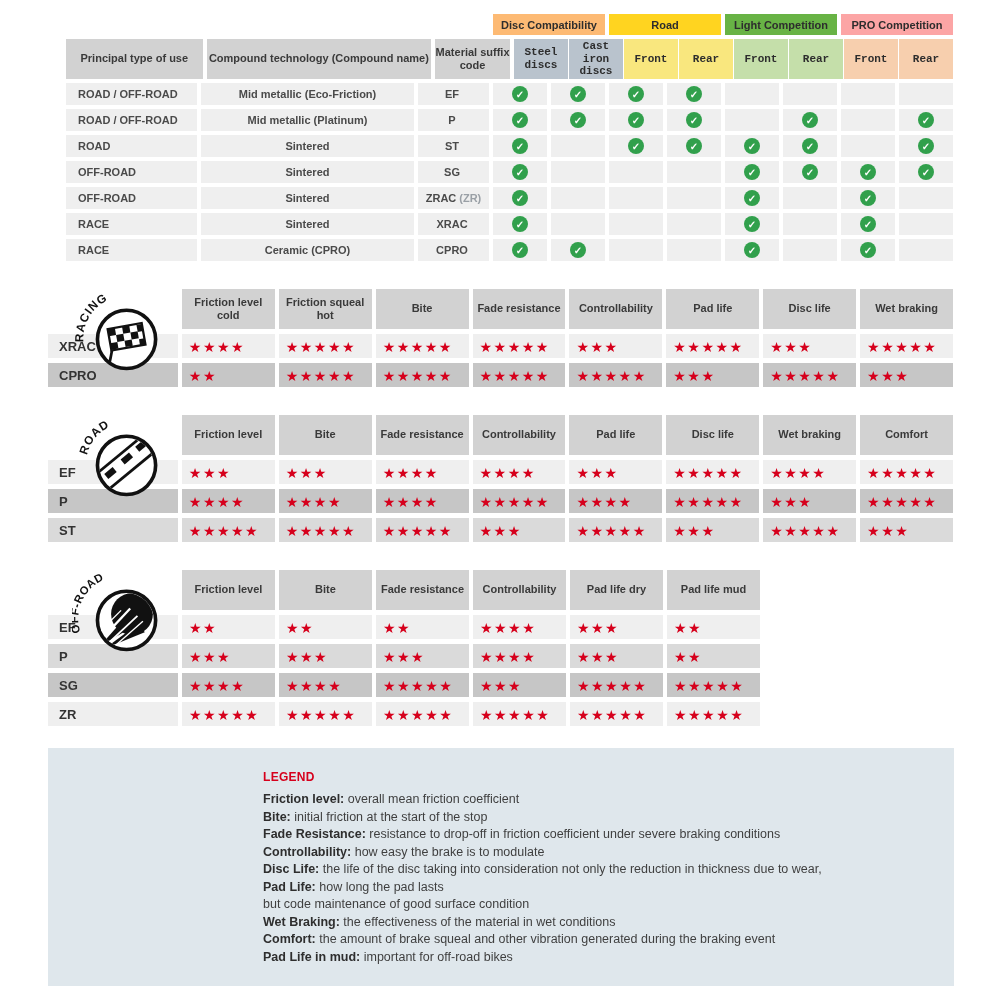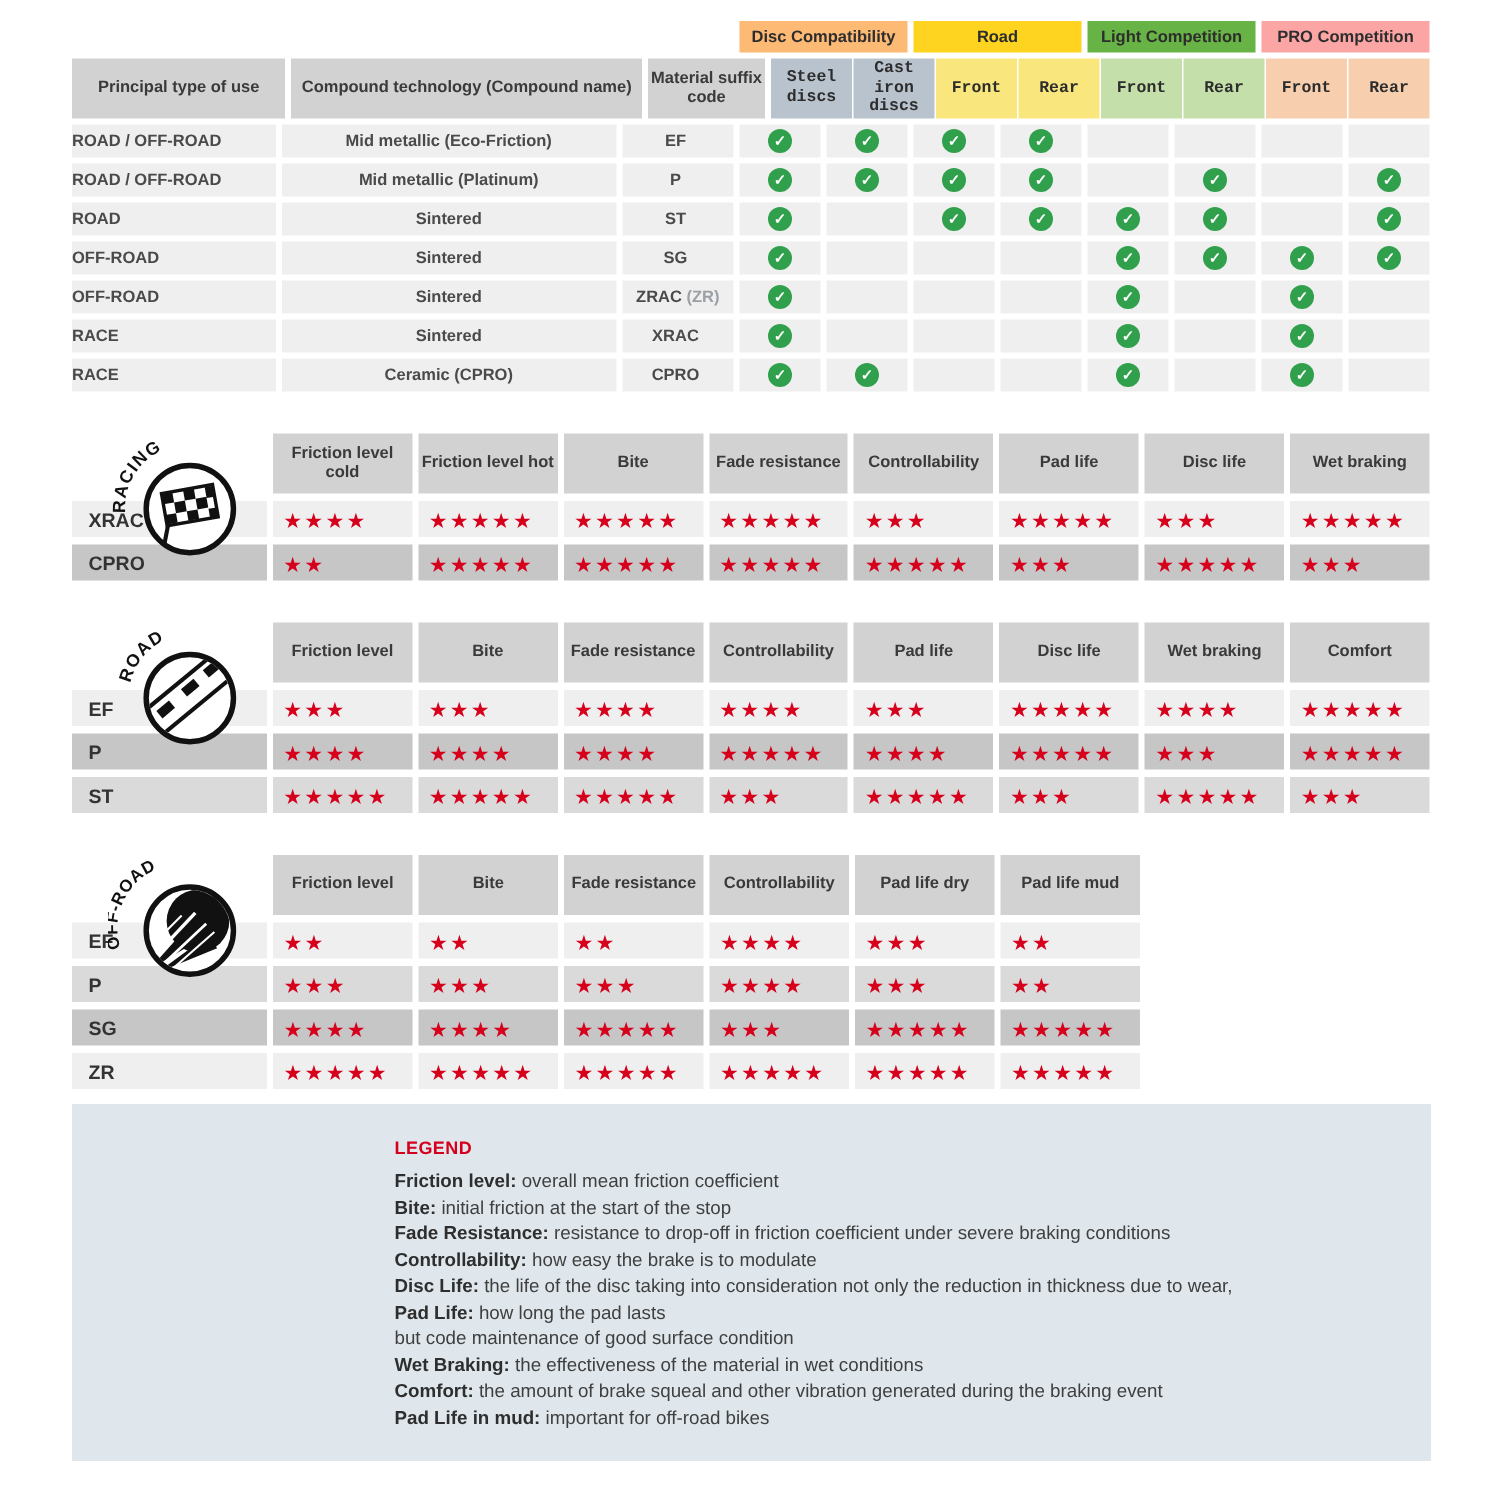--- a/index.html
+++ b/index.html
@@ -15,25 +15,25 @@
   .grp.slate { background:#fdba74; }
   .grp.yellow { background:#ffd420; }
   .grp.green { background:#68b345; }
   .grp.orange { background:#fca5a5; }
   .sub { width:54px; height:40px; font-size:11px; font-weight:bold; text-align:center; line-height:1.15; color:#2d2d2d; }
   .sub.slate { background:#b9c3cd; }
   .sub.yellow { background:#f9e77e; }
   .sub.green { background:#c5dfaa; }
   .sub.orange { background:#f7cfae; }
   .hcell { background:#d2d2d2; font-size:11px; font-weight:bold; text-align:center; line-height:1.2; color:#3a3a3a; height:40px; }
-  .c-use { width:146px; }
+  .c-use { width:146px;margin-left:18px; }
   .c-tech { width:240px; }
   .c-code { width:80px; }
   .drow .cell { background:#efefef; height:22px; font-size:11px; font-weight:bold; color:#4a4a4a; }
-  .drow .c-use { justify-content:flex-start; }
+  .drow .c-use { justify-content:flex-start; padding-left:12px; }
   .chk-cell { width:54px; }
   .check { width:16px; height:16px; border-radius:50%; background:#31a04c; color:#fff;
            font-size:10px; font-weight:bold; display:flex; align-items:center; justify-content:center; }
   .code-note { color:#9aa0a6; margin-left:3px; }
 
   
   .section { position:relative; margin-top:10px; }
   .section .icon-wrap { position:absolute; left:24px; top:-2px; width:100px; height:92px; }
   .rt-head { display:flex; gap:4px; margin-top:28px; margin-bottom:5px; }
   .rt-label-spacer { width:130px; }
@@ -42,21 +42,21 @@
   .rt-row { display:flex; gap:4px; margin-bottom:5px; }
   .rt-code { width:130px; height:24px; font-size:13px; font-weight:bold; color:#333;
              display:flex; align-items:center; padding-left:11px; }
   .rt-cell { width:93px; height:24px; display:flex; align-items:center; padding-left:7px; }
   .stars { color:#d6001c; font-size:14px; letter-spacing:1.5px; white-space:nowrap; line-height:1; padding-top:1px; }
   .shade-light  > div { background:#efefef; }
   .shade-medium > div { background:#dadada; }
   .shade-dark   > div { background:#c6c6c6; }
 
   
-  .legend-box { margin-top:10px; width:906px; min-height:225px; background:#dfe7ec; padding:22px 20px 20px 215px; }
+  .legend-box { margin-top:22px; width:906px; min-height:225px; background:#dfe7ec; padding:22px 20px 20px 215px; }
   .legend-title { color:#d6001c; font-weight:bold; font-size:12px; margin-bottom:7px; letter-spacing:.3px; }
   .legend-item { font-size:12.5px; line-height:17.5px; color:#3f3f3f; }
   .legend-term { font-weight:bold; color:#2e2e2e;text-align:right; }
 
   svg text { font-family:"Liberation Sans", sans-serif; }
 </style>
 </head>
 <body>
 
 <div class="page">
@@ -296,21 +296,21 @@
           <rect x="0" y="16" width="8" height="7" fill="#111"></rect>
             <rect x="16" y="16" width="8" height="7" fill="#111"></rect>
             <rect x="32" y="17" width="6" height="7" fill="#111"></rect>
           <rect x="0" y="0" width="38" height="24" fill="none" stroke="#111" stroke-width="2.5"></rect>
         </g>
       </svg>
     </div>
     <div class="rt-head">
         <div class="rt-label-spacer"></div>
         <div class="cell rt-h">Friction level cold</div>
-        <div class="cell rt-h">Friction level hot</div>
+        <div class="cell rt-h">Friction squeal hot</div>
         <div class="cell rt-h">Bite</div>
         <div class="cell rt-h">Fade resistance</div>
         <div class="cell rt-h">Controllability</div>
         <div class="cell rt-h">Pad life</div>
         <div class="cell rt-h">Disc life</div>
         <div class="cell rt-h">Wet braking</div>
       </div>
     <div class="rt-body">
         <div class="rt-row shade-light">
     <div class="rt-code">XRAC</div>

